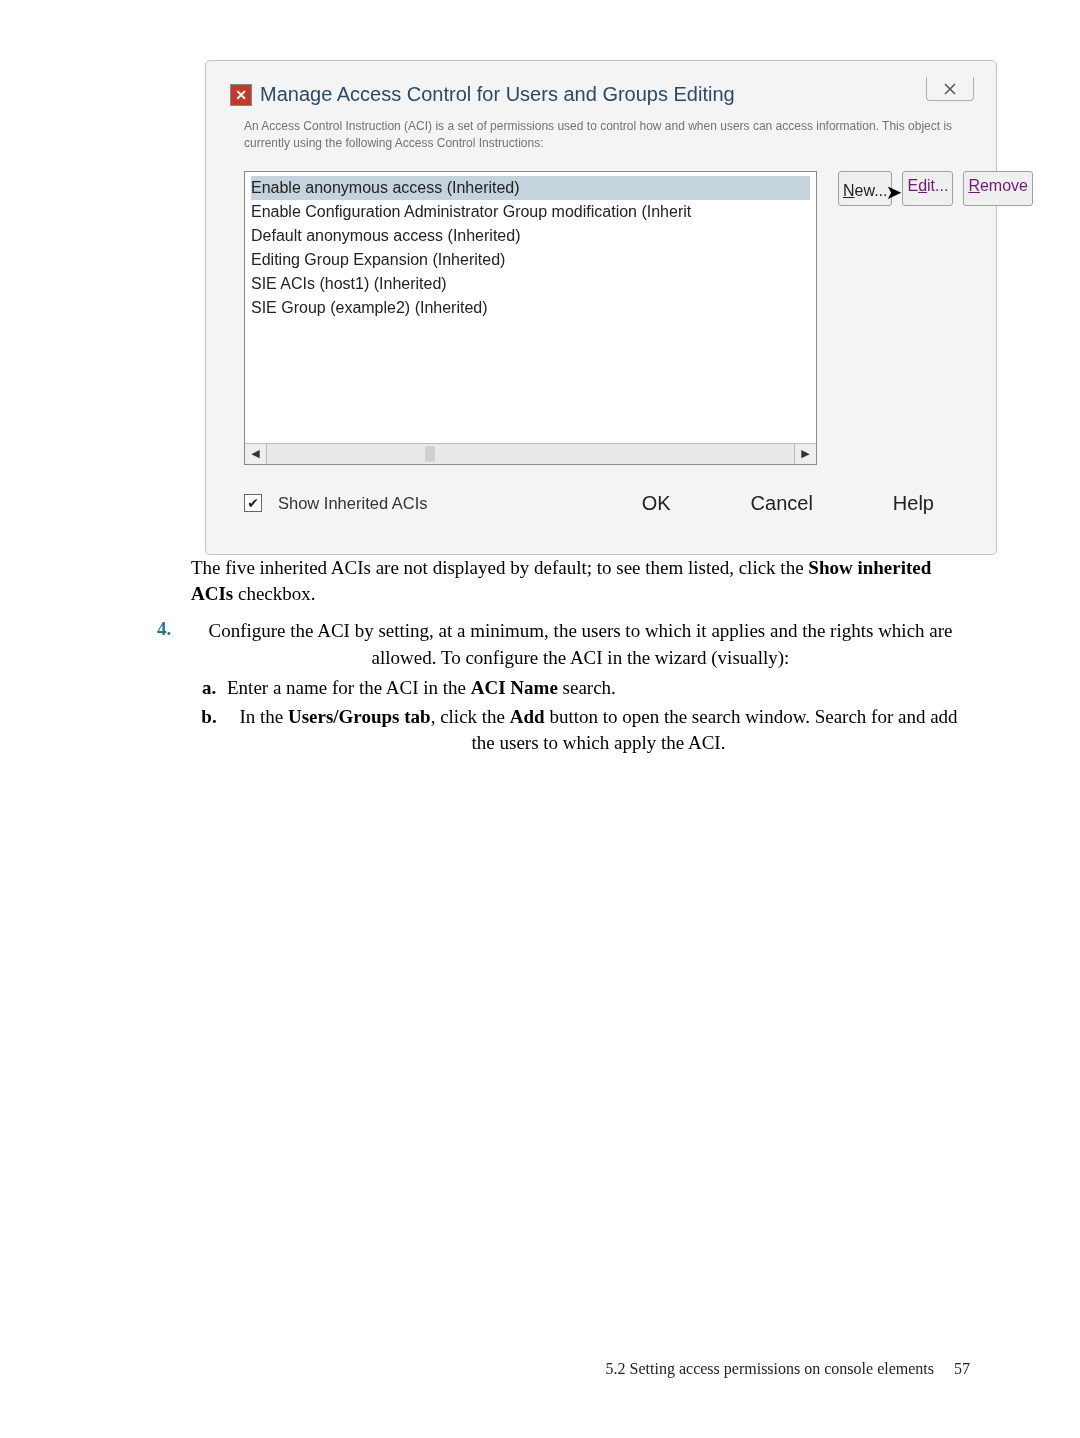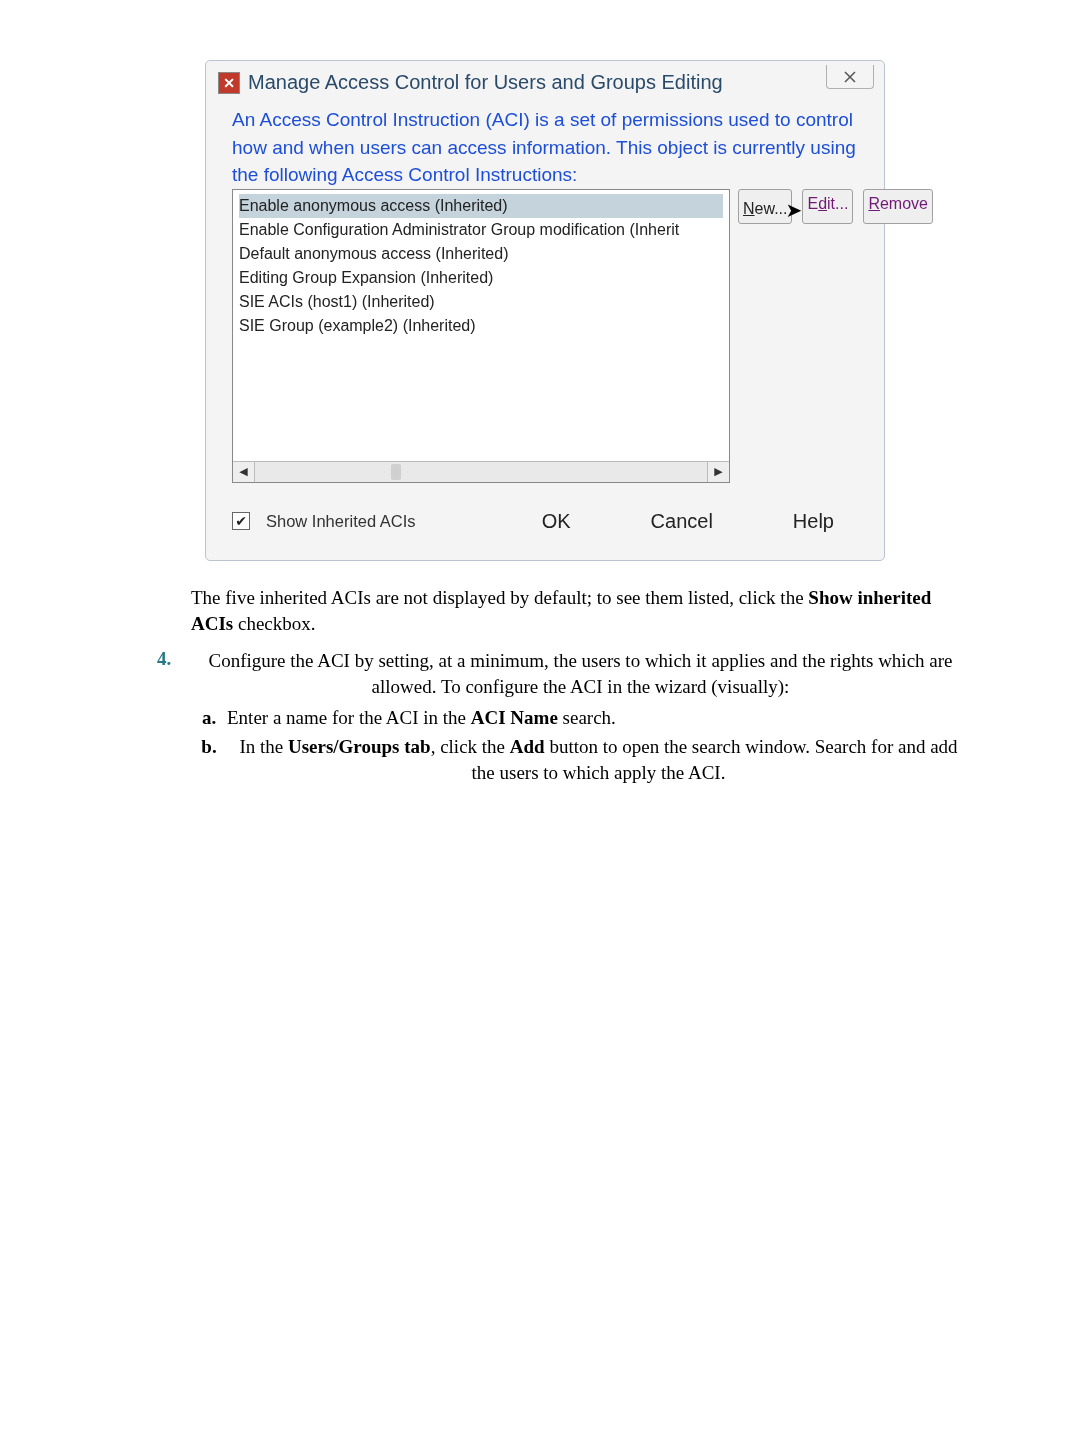--- a/index.html
+++ b/index.html
@@ -12,25 +12,25 @@
       height: 1438px;
       position: relative;
     }
     .page {
       padding: 60px 110px 60px 145px;
       position: relative;
       height: 100%;
     }
     .dialog {
       margin-left: 60px;
-      width: 680px;
+      width: 792px;
       border: 1px solid #b8c5d0;
       background: #f4f4f4;
       border-radius: 5px;
-      padding: 4px;
+      padding: 16px;
       font-family: Arial, sans-serif;
     }
     .titlebar {
       display: flex;
       align-items: center;
       padding: 6px 8px 4px 8px;
       position: relative;
     }
     .title-icon {
       width: 22px;
@@ -67,29 +67,30 @@
       align-items: center;
       justify-content: center;
       font-size: 14px;
       color: #555;
       background: #f4f4f4;
     }
     .dialog-body {
       padding: 8px 22px 18px 22px;
     }
     .desc {
-      font-size: 19px;
-      color: #1d4ed8;
+      font-size: 12px;
+      color: #737373;
       line-height: 1.45;
+      margin-bottom: 18px;
       font-family: Arial, sans-serif;
     }
     .listbox-row {
       display: flex;
       align-items: flex-start;
-      gap: 8px;
+      gap: 21px;
     }
     .listbox {
       flex: 1;
       border: 1px solid #888;
       background: #fff;
       height: 294px;
       position: relative;
       overflow: hidden;
     }
     .listbox-inner {
@@ -186,21 +187,20 @@
     }
     .bottom-btn {
       font-family: Arial, sans-serif;
       font-size: 20px;
       padding: 5px 24px;
       border: none;
       background: none;
       color: #222;
     }
     .doc-text {
-      margin-top: 24px;
       margin-left: 46px;
       font-size: 19px;
       line-height: 1.4;
       color: #000;
     }
     .step4 {
       margin-top: 10px;
       display: flex;
     }
     .step-num {
@@ -317,14 +317,19 @@
         <div class="subitem">
           <div class="subletter">b.</div>
           <div>
             <span>In the </span><b>Users/Groups tab</b><span>, click the </span><b>Add</b><span> button to open the search window. Search for and add the users to which apply the ACI.</span>
           </div>
         </div>
       </div>
     </div>
   </div>
 
+  <div class="footer">
+    <span>5.2 Setting access permissions on console elements</span>
+    &nbsp;&nbsp;&nbsp;
+    <span>57</span>
+  </div>
 
 </div>
 
 </body></html>

